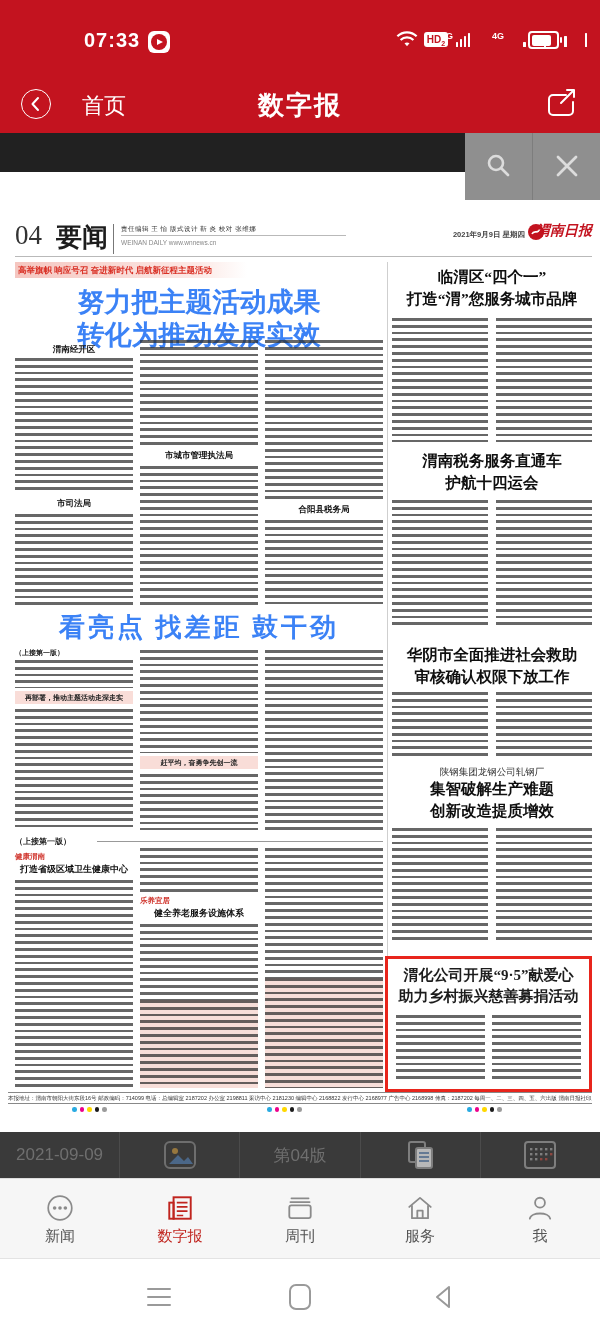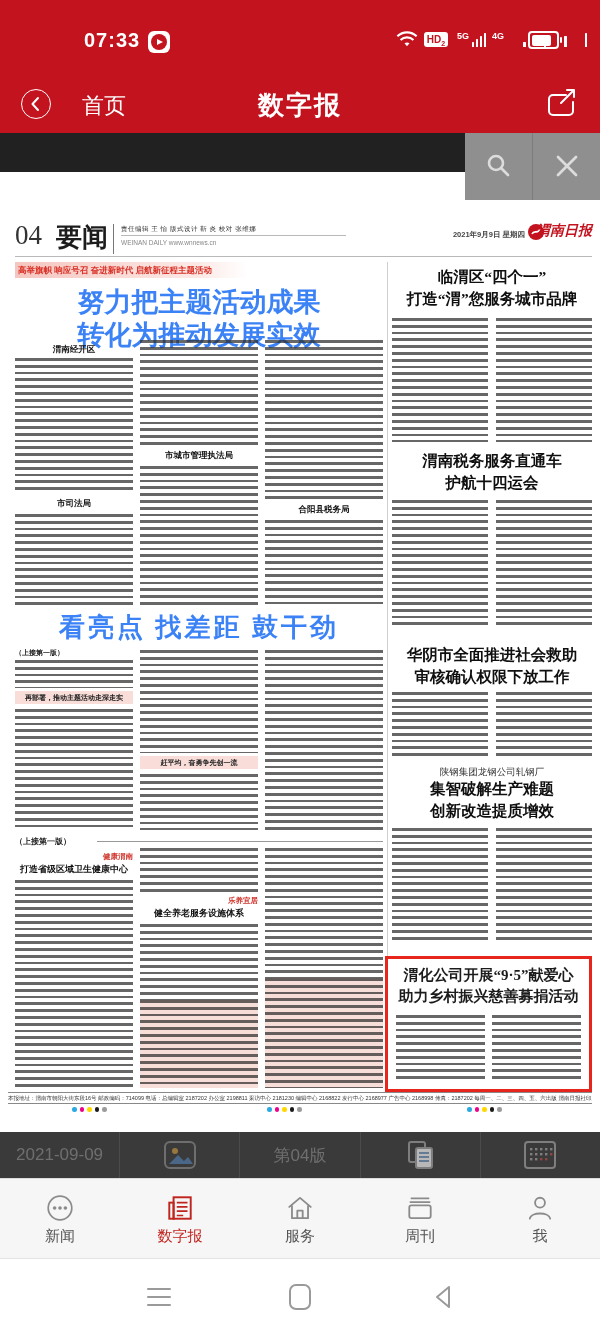--- a/index.html
+++ b/index.html
@@ -27,21 +27,21 @@
   .graypanel{position:absolute;left:465px;top:133px;width:135px;height:67px;background:#8f8f8f;z-index:5;display:flex;}
   .graybtn{flex:1;position:relative;}
   .graybtn + .graybtn{border-left:1px solid #7d7d7d;}
   
   .paper{position:absolute;left:0;top:172px;width:600px;height:960px;background:#fff;color:#1c1c1c;}
   .serif{font-family:"Liberation Serif","DejaVu Serif",serif;}
   .sim{position:absolute;background-image:repeating-linear-gradient(to bottom,rgba(44,44,44,.72) 0,rgba(44,44,44,.72) 2.8px,transparent 2.8px,transparent 6.8px);}
   .sim.pink{background-color:#f8ded9;}
   .colhead{position:absolute;width:118px;text-align:center;font-size:8.5px;font-weight:700;color:#111;}
   .pinksub{position:absolute;width:118px;background:#f9ddd8;color:#222;font-size:7px;font-weight:800;text-align:center;line-height:13px;height:13px;}
-  .redtag{position:absolute;width:118px;text-align:right;font-size:7.5px;font-weight:800;color:#d0342c;}
+  .redtag{position:absolute;width:118px;text-align:left;font-size:7.5px;font-weight:800;color:#d0342c;}
   .bighead{position:absolute;left:15px;width:368px;text-align:center;font-weight:800;color:#3b82f6;}
   .rhead{position:absolute;left:392px;width:200px;text-align:center;font-weight:800;color:#0f0f0f;font-size:15.5px;line-height:22px;}
   .hair{position:absolute;background:#b9b9b9;}
   .dots{position:absolute;display:flex;gap:3px;}
   .dots i{width:4.5px;height:4.5px;border-radius:50%;display:block;}
   
   .ptoolbar{position:absolute;left:0;top:1132px;width:600px;height:46px;background:#3a3a3a;display:flex;z-index:6;}
   .pcell{flex:1;display:flex;align-items:center;justify-content:center;color:#6f6f6f;font-size:17px;position:relative;}
   .pcell + .pcell{border-left:1px solid #4b4b4b;}
   
@@ -64,21 +64,21 @@
         <div class="cir"></div>
         <div class="tri"></div>
       </div>
 
     <svg class="abs" style="left:396px;top:31px;" width="22" height="17" viewBox="0 0 24 18">
       <path d="M1.5 5.5 A15 15 0 0 1 22.5 5.5" stroke="#fff" stroke-width="2.4" fill="none"></path>
       <path d="M5 9.5 A10 10 0 0 1 19 9.5" stroke="#fff" stroke-width="2.4" fill="none"></path>
       <path d="M9.3 13.2 L12 16.4 L14.7 13.2 A5 5 0 0 0 9.3 13.2 Z" fill="#fff"></path>
     </svg>
     <div class="hdbadge"><span>HD</span><sub>2</sub></div>
-    <div class="sig" style="left:457px;">
+    <div class="sig" style="left:441px;">
       <span class="lbl">5G</span>
         <i style="height:5px"></i>
         <i style="height:8px"></i>
         <i style="height:11px"></i>
         <i style="height:14px"></i>
     </div>
     <div class="sig" style="left:492px;gap:18px;">
       <span class="lbl">4G</span>
         <i style="height:5px"></i>
         <i style="height:8px"></i>
@@ -303,35 +303,35 @@
     <div class="tab active">
       <svg width="30" height="30" viewBox="0 0 28 28">
         <rect x="8" y="4" width="16" height="20" stroke="#c0241e" stroke-width="1.8" fill="none"></rect>
         <rect x="4" y="9" width="4" height="15" stroke="#c0241e" stroke-width="1.8" fill="none"></rect>
         <path d="M11 9 h10 M11 13 h10 M11 17 h10 M11 21 h6" stroke="#c0241e" stroke-width="1.6"></path>
       </svg>
       <span>数字报</span>
     </div>
     <div class="tab">
       <svg width="30" height="30" viewBox="0 0 28 28">
+        <path d="M6 5 h16 M5 8.5 h18" stroke="#8b8b8b" stroke-width="1.6" stroke-linecap="round"></path>
+        <rect x="4" y="11.5" width="20" height="12" rx="2" stroke="#8b8b8b" stroke-width="1.7" fill="none"></rect>
+      </svg>
+      <span>周刊</span>
+    </div>
+    <div class="tab">
+      <svg width="30" height="30" viewBox="0 0 28 28">
         <path d="M4 13 L14 4.5 L24 13" stroke="#8b8b8b" stroke-width="1.7" fill="none" stroke-linecap="round" stroke-linejoin="round"></path>
         <path d="M6.5 11.5 V23.5 H21.5 V11.5" stroke="#8b8b8b" stroke-width="1.7" fill="none" stroke-linejoin="round"></path>
         <path d="M11.5 23.5 V16.5 h5 v7" stroke="#8b8b8b" stroke-width="1.7" fill="none" stroke-linejoin="round"></path>
       </svg>
       <span>服务</span>
     </div>
     <div class="tab">
       <svg width="30" height="30" viewBox="0 0 28 28">
-        <path d="M6 5 h16 M5 8.5 h18" stroke="#8b8b8b" stroke-width="1.6" stroke-linecap="round"></path>
-        <rect x="4" y="11.5" width="20" height="12" rx="2" stroke="#8b8b8b" stroke-width="1.7" fill="none"></rect>
-      </svg>
-      <span>周刊</span>
-    </div>
-    <div class="tab">
-      <svg width="30" height="30" viewBox="0 0 28 28">
         <circle cx="14" cy="9" r="4.6" stroke="#8b8b8b" stroke-width="1.7" fill="none"></circle>
         <path d="M4.5 24 C5.5 17.5 22.5 17.5 23.5 24" stroke="#8b8b8b" stroke-width="1.7" fill="none" stroke-linecap="round"></path>
       </svg>
       <span>我</span>
     </div>
   </div>
 
   <div class="andbar">
     <svg class="abs" style="left:146px;top:27px;" width="26" height="22" viewBox="0 0 26 22">
       <path d="M2 3 h22 M2 11 h22 M2 19 h22" stroke="#9a9a9a" stroke-width="2" stroke-linecap="round"></path>

